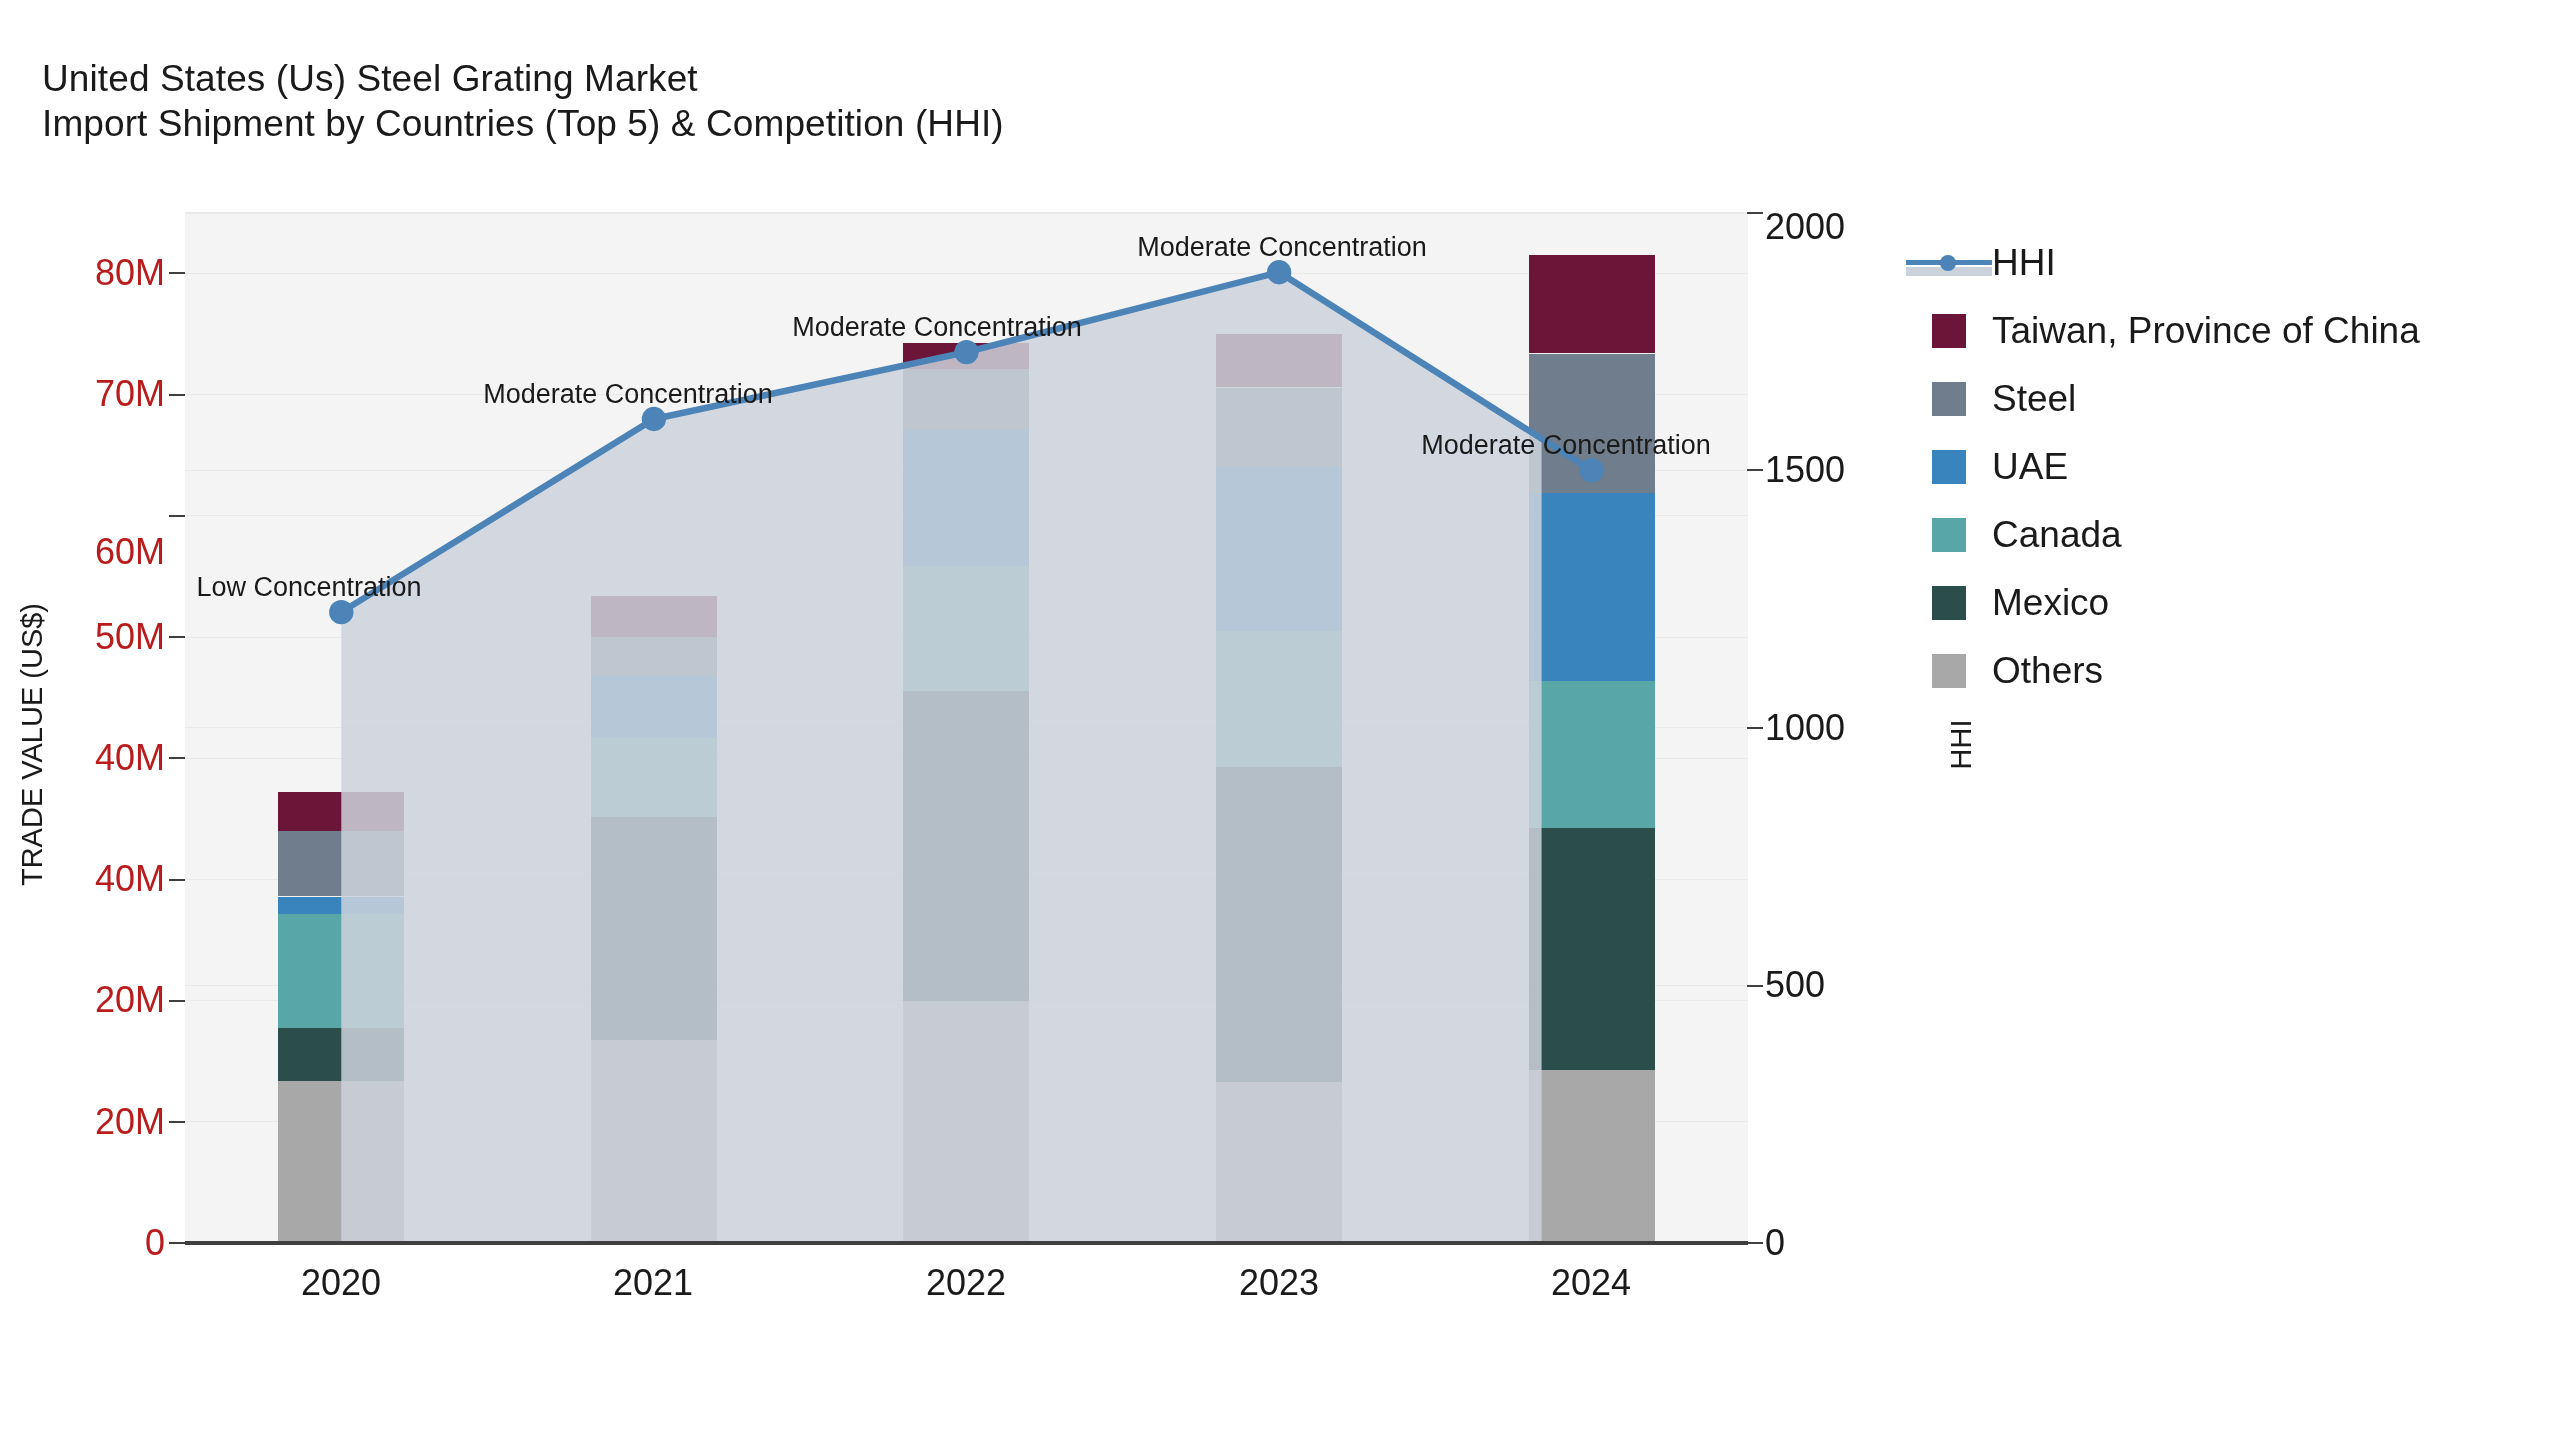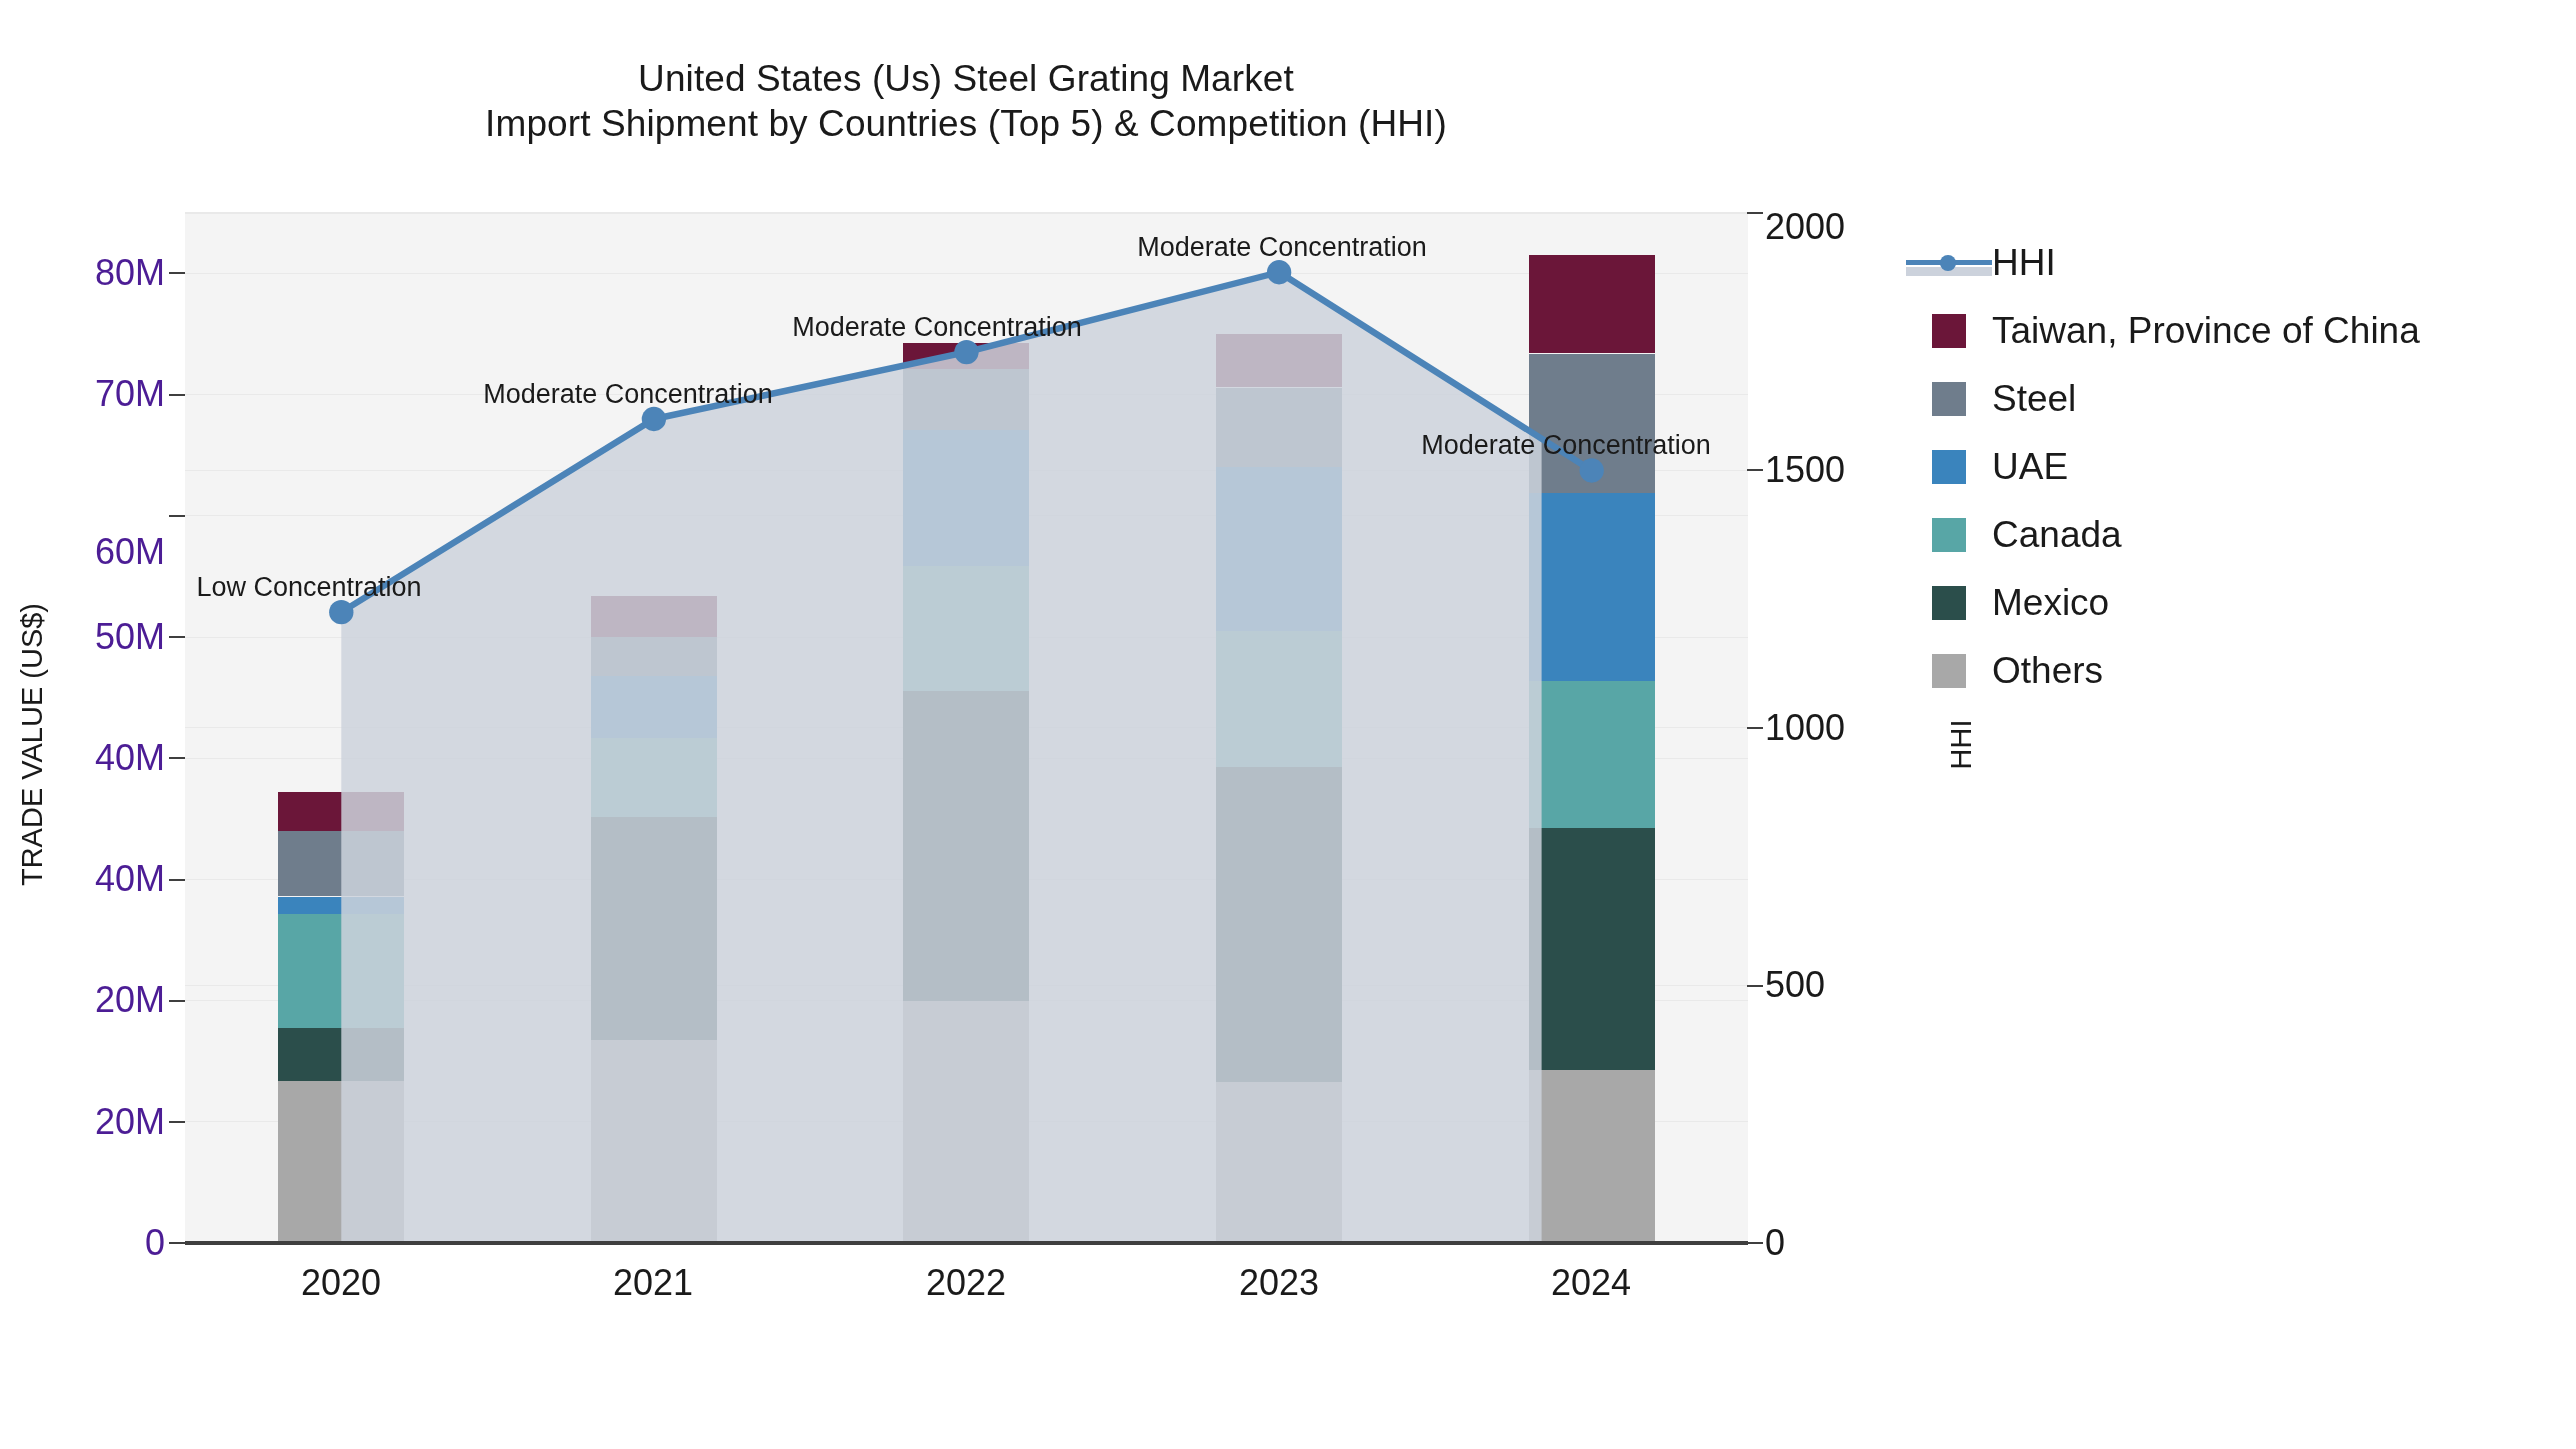--- a/index.html
+++ b/index.html
@@ -6,41 +6,41 @@
   body{
     width:2576px;height:1449px;background:#ffffff;
     font-family:"Liberation Sans", sans-serif;
     overflow:hidden;position:relative;
   }
   #figure{position:absolute;left:0;top:0;width:2576px;height:1449px;}
 
   
   .title-block{
     position:absolute;left:0;top:56px;width:1932px;
-    text-align:center;color:#1a1a1a;
-    font-size:37px;line-height:1.22;letter-spacing:0.1px;
+    color:#1a1a1a;
+    font-size:37px;line-height:1.22;letter-spacing:0.1px;padding-left:42px;
   }
   .title-line{display:block;}
 
   
   #plot{
     position:absolute;left:185px;top:213px;
     width:1563px;height:1030px;
     background:#f4f4f4;
   }
   .gridline{position:absolute;left:0;width:100%;height:1.4px;background:#e9e9e9;}
 
   
   .axis-line-x{
     position:absolute;left:185px;top:1241px;width:1563px;height:3.6px;
     background:#3f3f3f;
   }
   .ylabel-left{
     position:absolute;text-align:right;width:165px;
-    font-size:36px;color:#4c1d95;transform:translateY(-50%);
+    font-size:36px;color:#b91c1c;transform:translateY(-50%);
     left:0;
   }
   .ytick-left{
     position:absolute;left:169px;width:15.7px;height:2.1px;background:#3f3f3f;
   }
   .ylabel-right{
     position:absolute;text-align:left;width:215px;
     font-size:36px;color:#1a1a1a;transform:translateY(-50%);
     left:1765px;
   }

